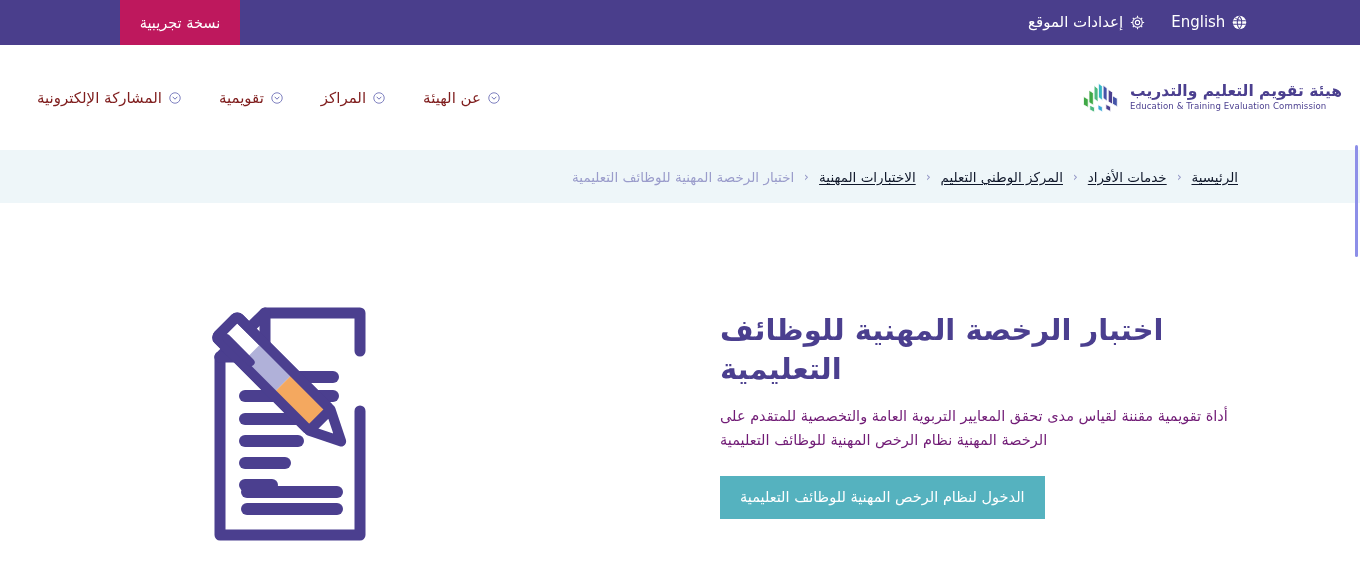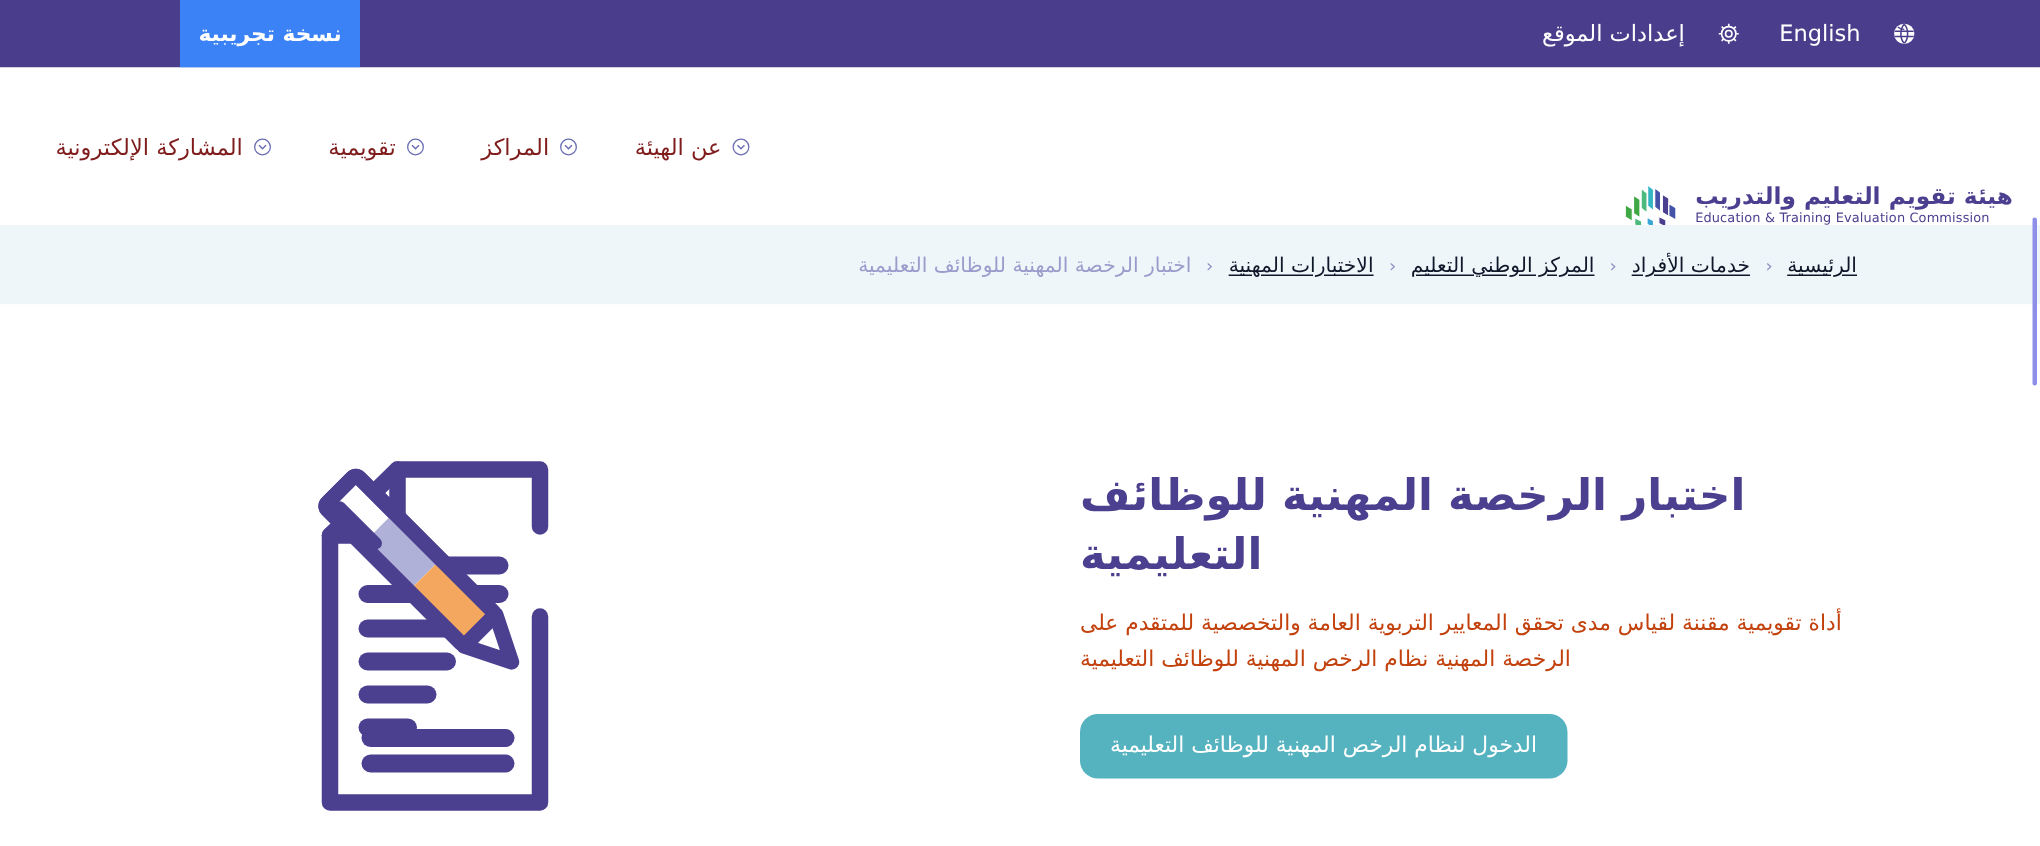--- a/index.html
+++ b/index.html
@@ -37,67 +37,65 @@
     padding-right: 0;
     position: absolute;
     left: 1028px;
     top: 0;
     height: 45px;
     direction: rtl;
   }
   .top-link {
     display: flex;
     align-items: center;
-    gap: 22px;
+    gap: 7px;
     color: #ffffff;
     font-size: 15px;
     line-height: 1;
     text-decoration: none;
     white-space: nowrap;
     cursor: pointer;
     text-align: center;
   }
   .top-link .ic { display:inline-flex; align-items:center; justify-content:center; }
   .top-link svg { display: block; }
 
   .demo-badge {
     position: absolute;
     top: 0;
     left: 120px;
     width: 120px;
     height: 45px;
-    background: #3b82f6;
+    background: #be185d;
     color: #ffffff;
     font-size: 14.5px;
     display: flex;
     align-items: center;
     justify-content: center;
     cursor: pointer;
     white-space: nowrap;
-    font-weight: bold;
   }
 
   
   .mainnav {
     height: 105px;
     background: #ffffff;
     display: flex;
     align-items: center;
     position: relative;
   }
   .logo {
     position: absolute;
     right: 18px;
     top: 50%;
     transform: translateY(-50%);
     display: flex;
     align-items: center;
     gap: 8px;
     cursor: pointer;
-    margin-top: 40px;
   }
   .logo-text { text-align: left; line-height: 1.15; }
   .logo-ar {
     font-size: 15.5px;
     font-weight: bold;
     color: #4b3f8f;
     white-space: nowrap;
     letter-spacing: -0.2px;
   }
   .logo-en {
@@ -193,32 +191,32 @@
     font-weight: bold;
     color: #4b3f8f;
     line-height: 1.33;
     letter-spacing: 0.3px;
     text-align: left;
   }
   .hero-desc {
     margin-top: 17px;
     font-size: 14.5px;
     line-height: 1.62;
-    color: #c2410c;
+    color: #701a75;
     text-align: left;
   }
   .cta {
     display: inline-block;
     margin-top: 24px;
     background: #55b2bf;
     color: #ffffff;
     font-size: 14.5px;
     padding: 13px 20px 14px;
     border: none;
-    border-radius: 12px;
+    border-radius: 0;
     cursor: pointer;
     font-family: inherit;
     white-space: nowrap;
     float: left;
     text-align: right;
   }
 
   .hero-art {
     position: absolute;
     left: 165px;

